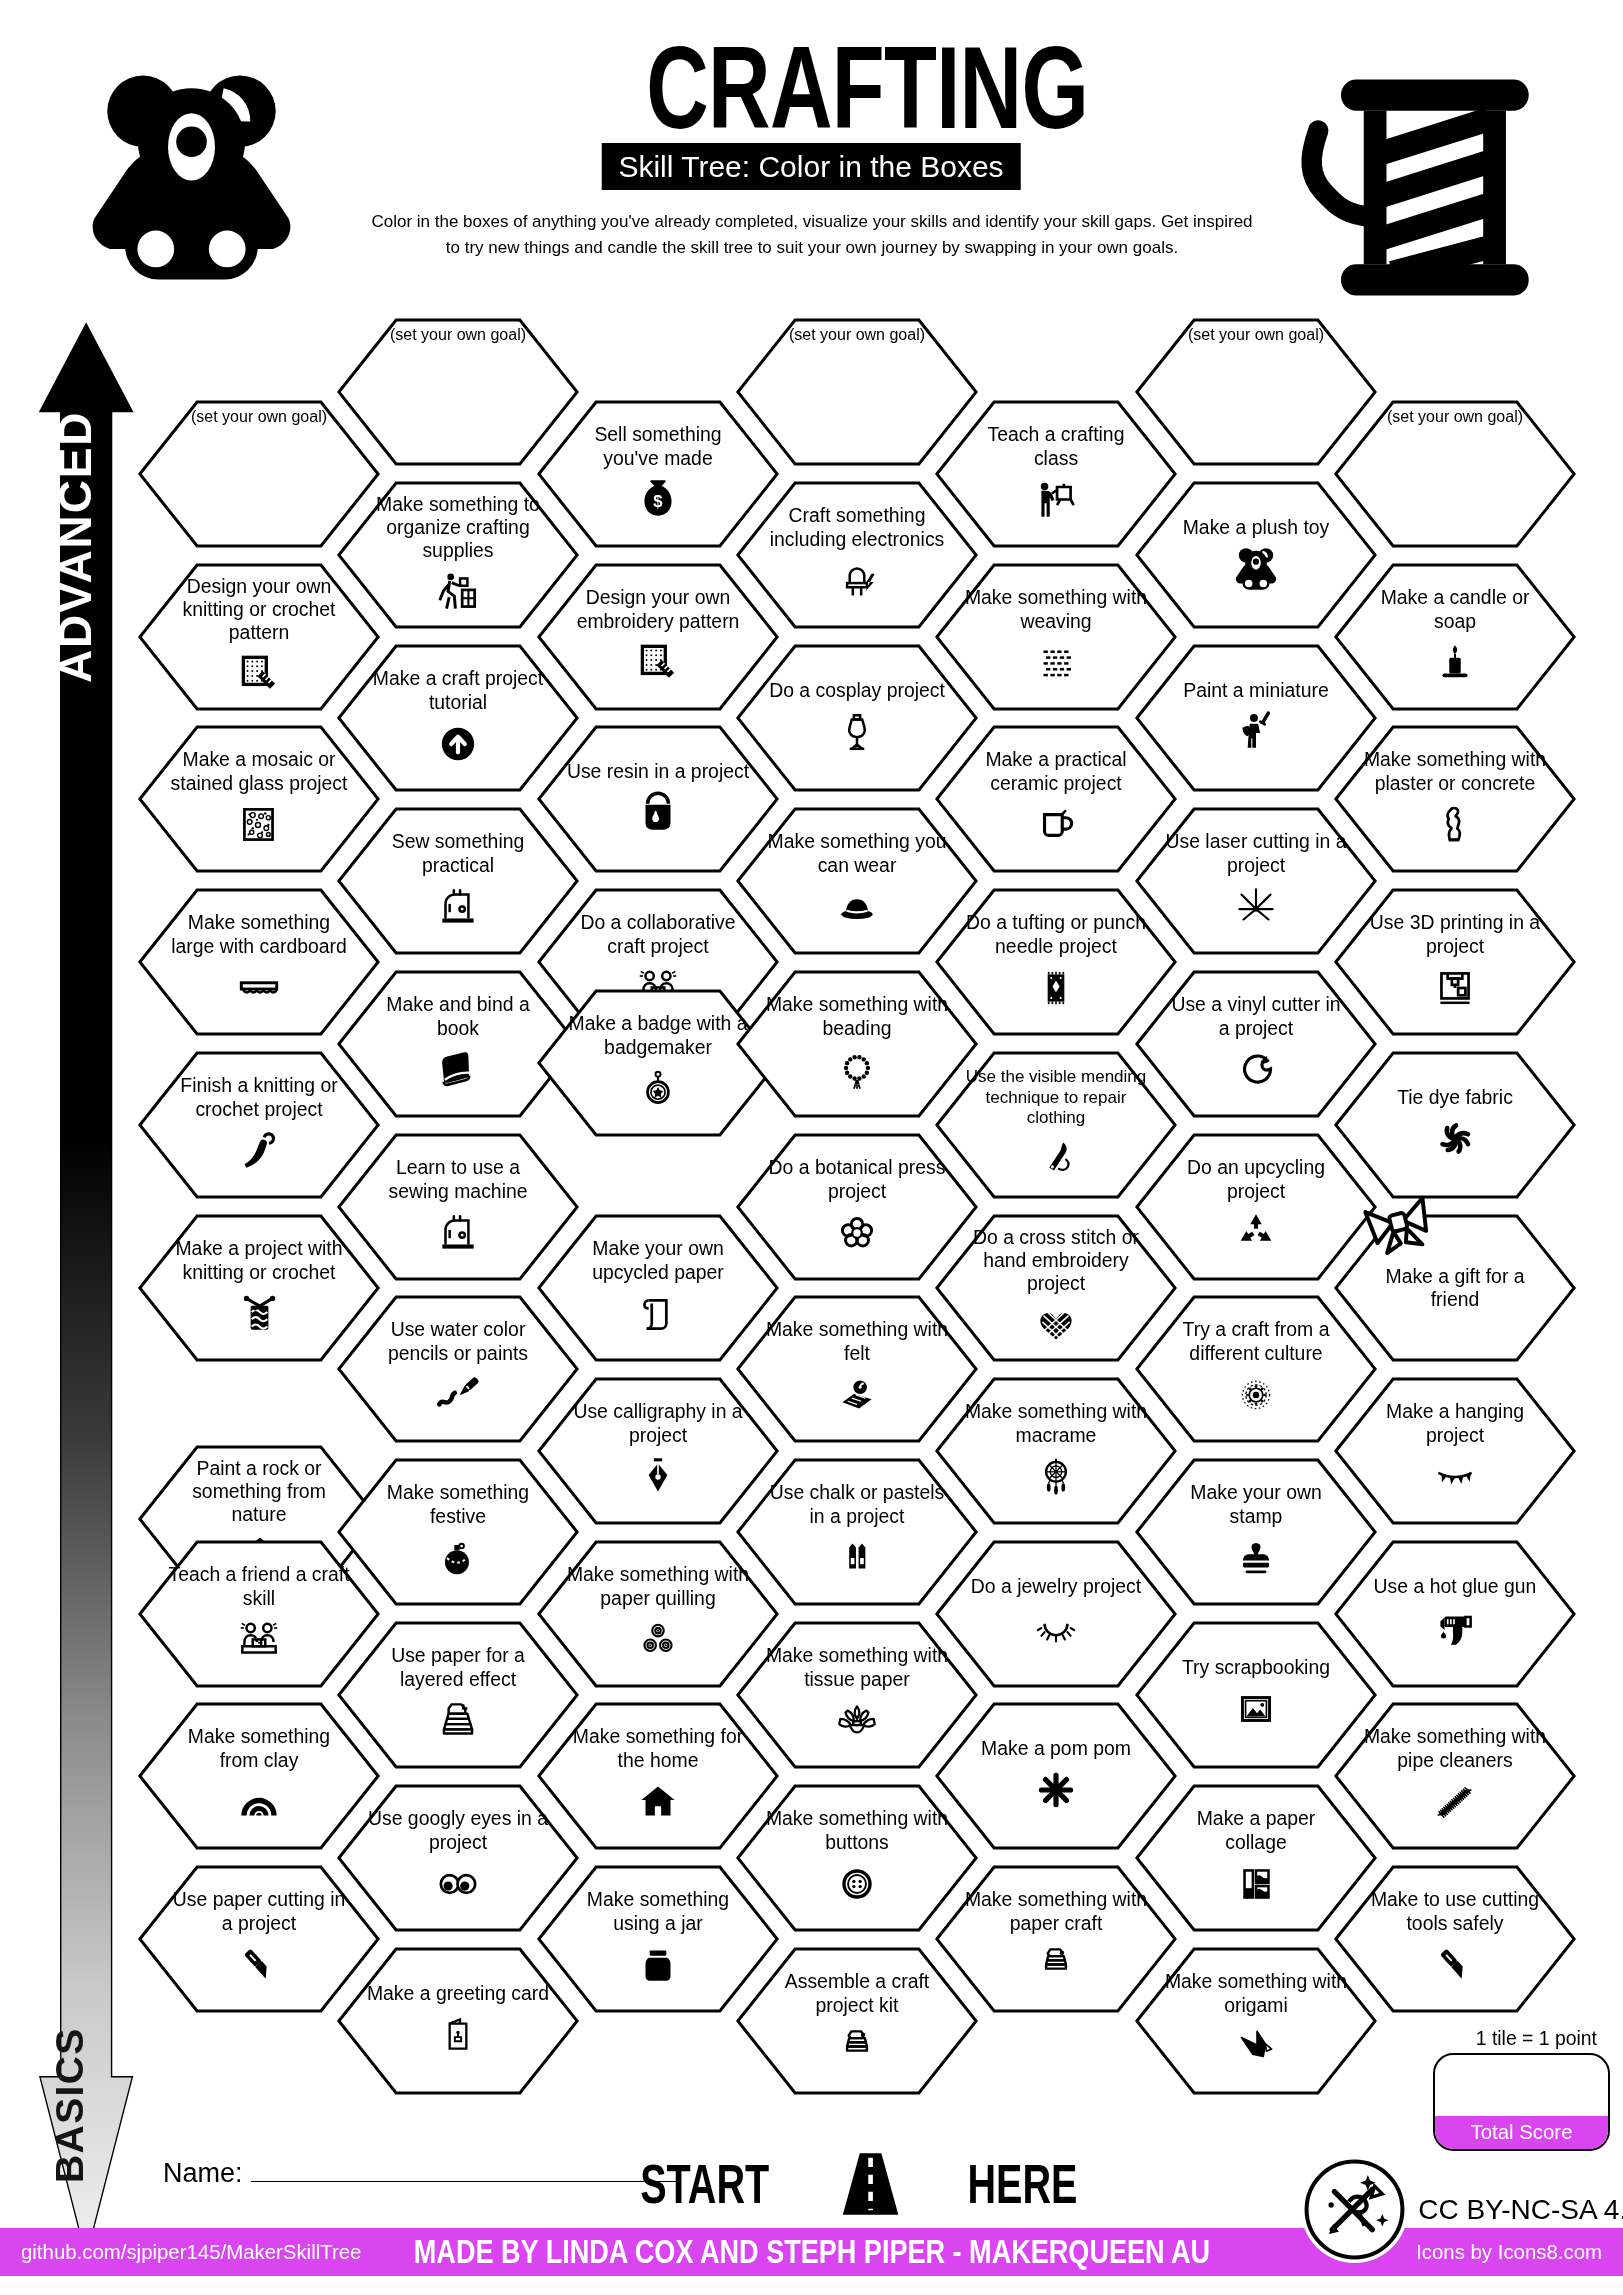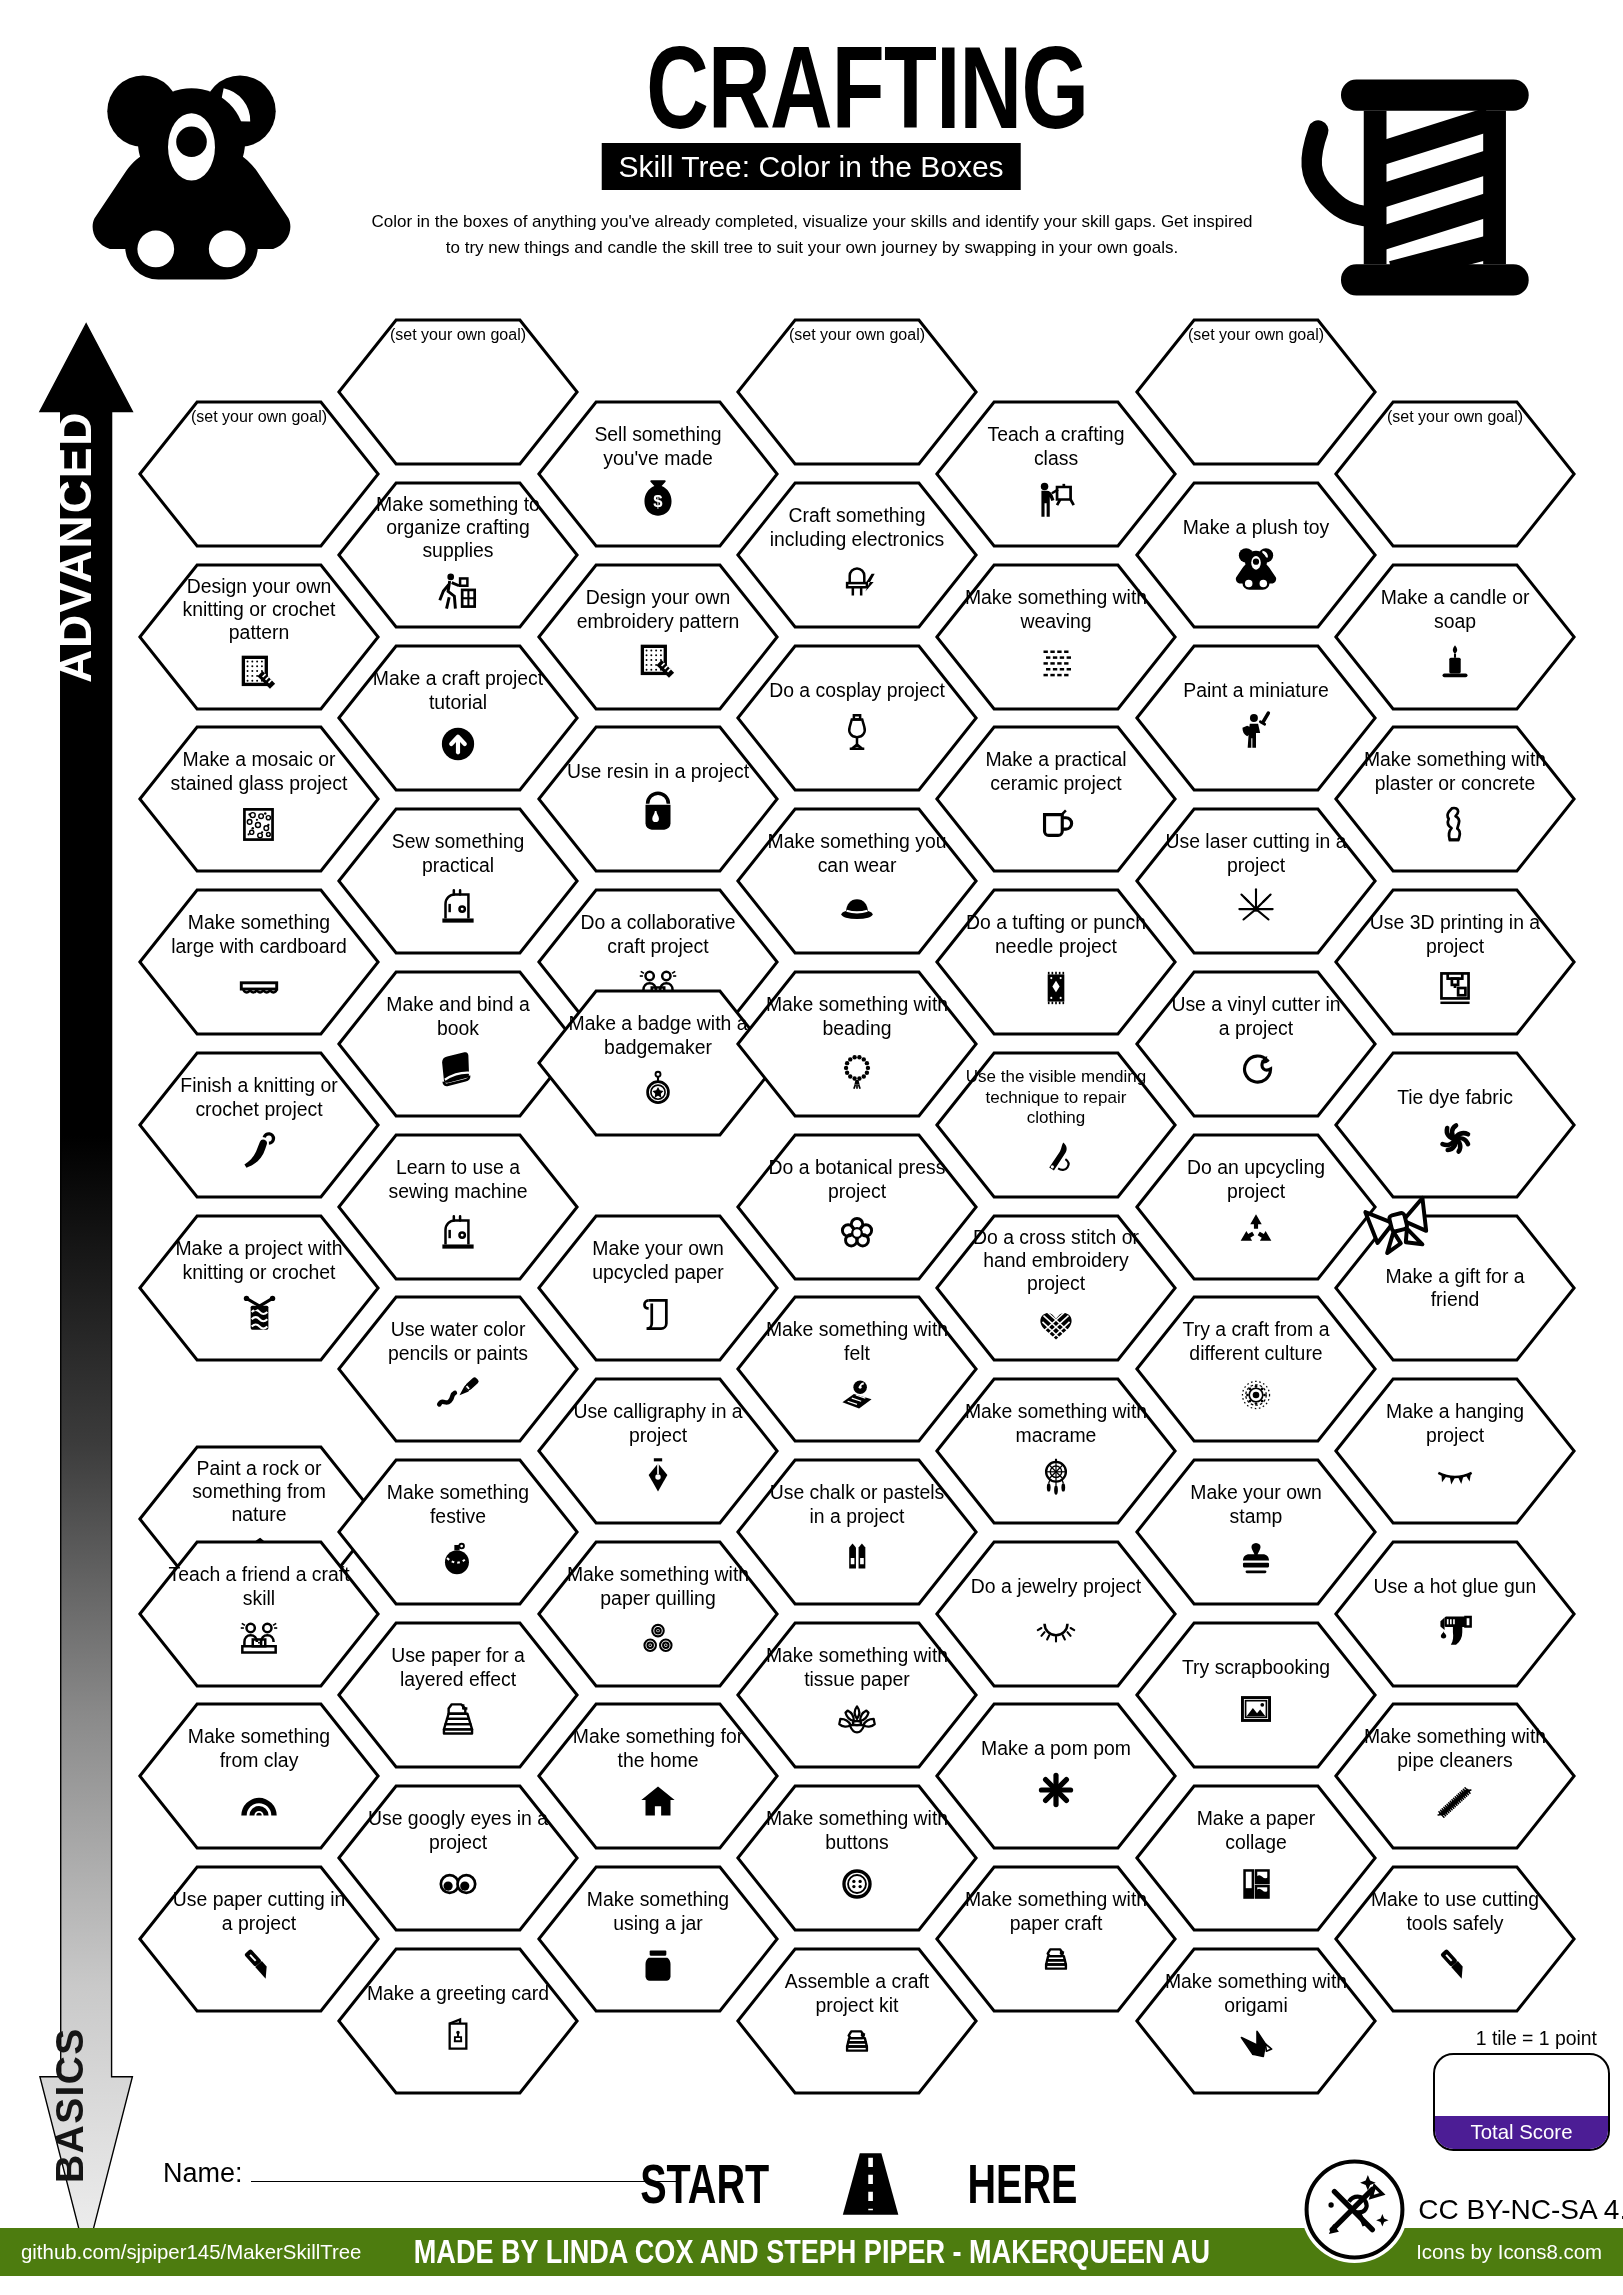--- a/index.html
+++ b/index.html
@@ -42,27 +42,27 @@
   .start-word{font-size:55px;font-weight:bold;transform:scaleX(.72);line-height:1;}
   #road{width:111px;height:74px;}
   #name-row{position:absolute;left:163px;top:2152px;display:flex;align-items:baseline;gap:8.3px;}
   #name-row .nlabel{font-size:27px;}
   #name-line{width:426px;border-bottom:1.9px solid #000;height:29px;}
   #tile-note{position:absolute;right:26px;top:2027px;font-size:19.4px;}
   #score-box{position:absolute;left:1433px;top:2053px;width:177px;height:98px;
         border:2.3px solid #000;border-radius:20.4px;box-sizing:border-box;overflow:hidden;
         display:flex;flex-direction:column;background:#fff;}
   #score-input{flex:1;}
-  #score-bar{height:33px;background:#4c1d95;color:#fff;display:flex;align-items:center;
+  #score-bar{height:33px;background:#d946ef;color:#fff;display:flex;align-items:center;
         justify-content:center;font-size:20.4px;}
   #license{position:absolute;left:1301px;top:2156px;display:flex;align-items:center;gap:10.2px;z-index:5;}
   #cc-badge{width:107px;height:107px;background:#fff;border-radius:50%;}
   #cc-text{font-size:28px;white-space:nowrap;}
   
-  #footer{position:absolute;left:0;top:2228px;width:1623px;height:48px;background:#4d7c0f;
+  #footer{position:absolute;left:0;top:2228px;width:1623px;height:48px;background:#d946ef;
         color:#fff;display:flex;align-items:center;}
   #footer .f-left{position:absolute;left:21px;font-size:20.4px;}
   #footer .f-center{position:absolute;left:50%;transform:translateX(-50%) scaleX(.82);
         font-size:33px;font-weight:bold;white-space:nowrap;}
   #footer .f-right{position:absolute;right:21px;font-size:20.4px;}
 </style>
 </head>
 <body>
 
 <div class="page">

